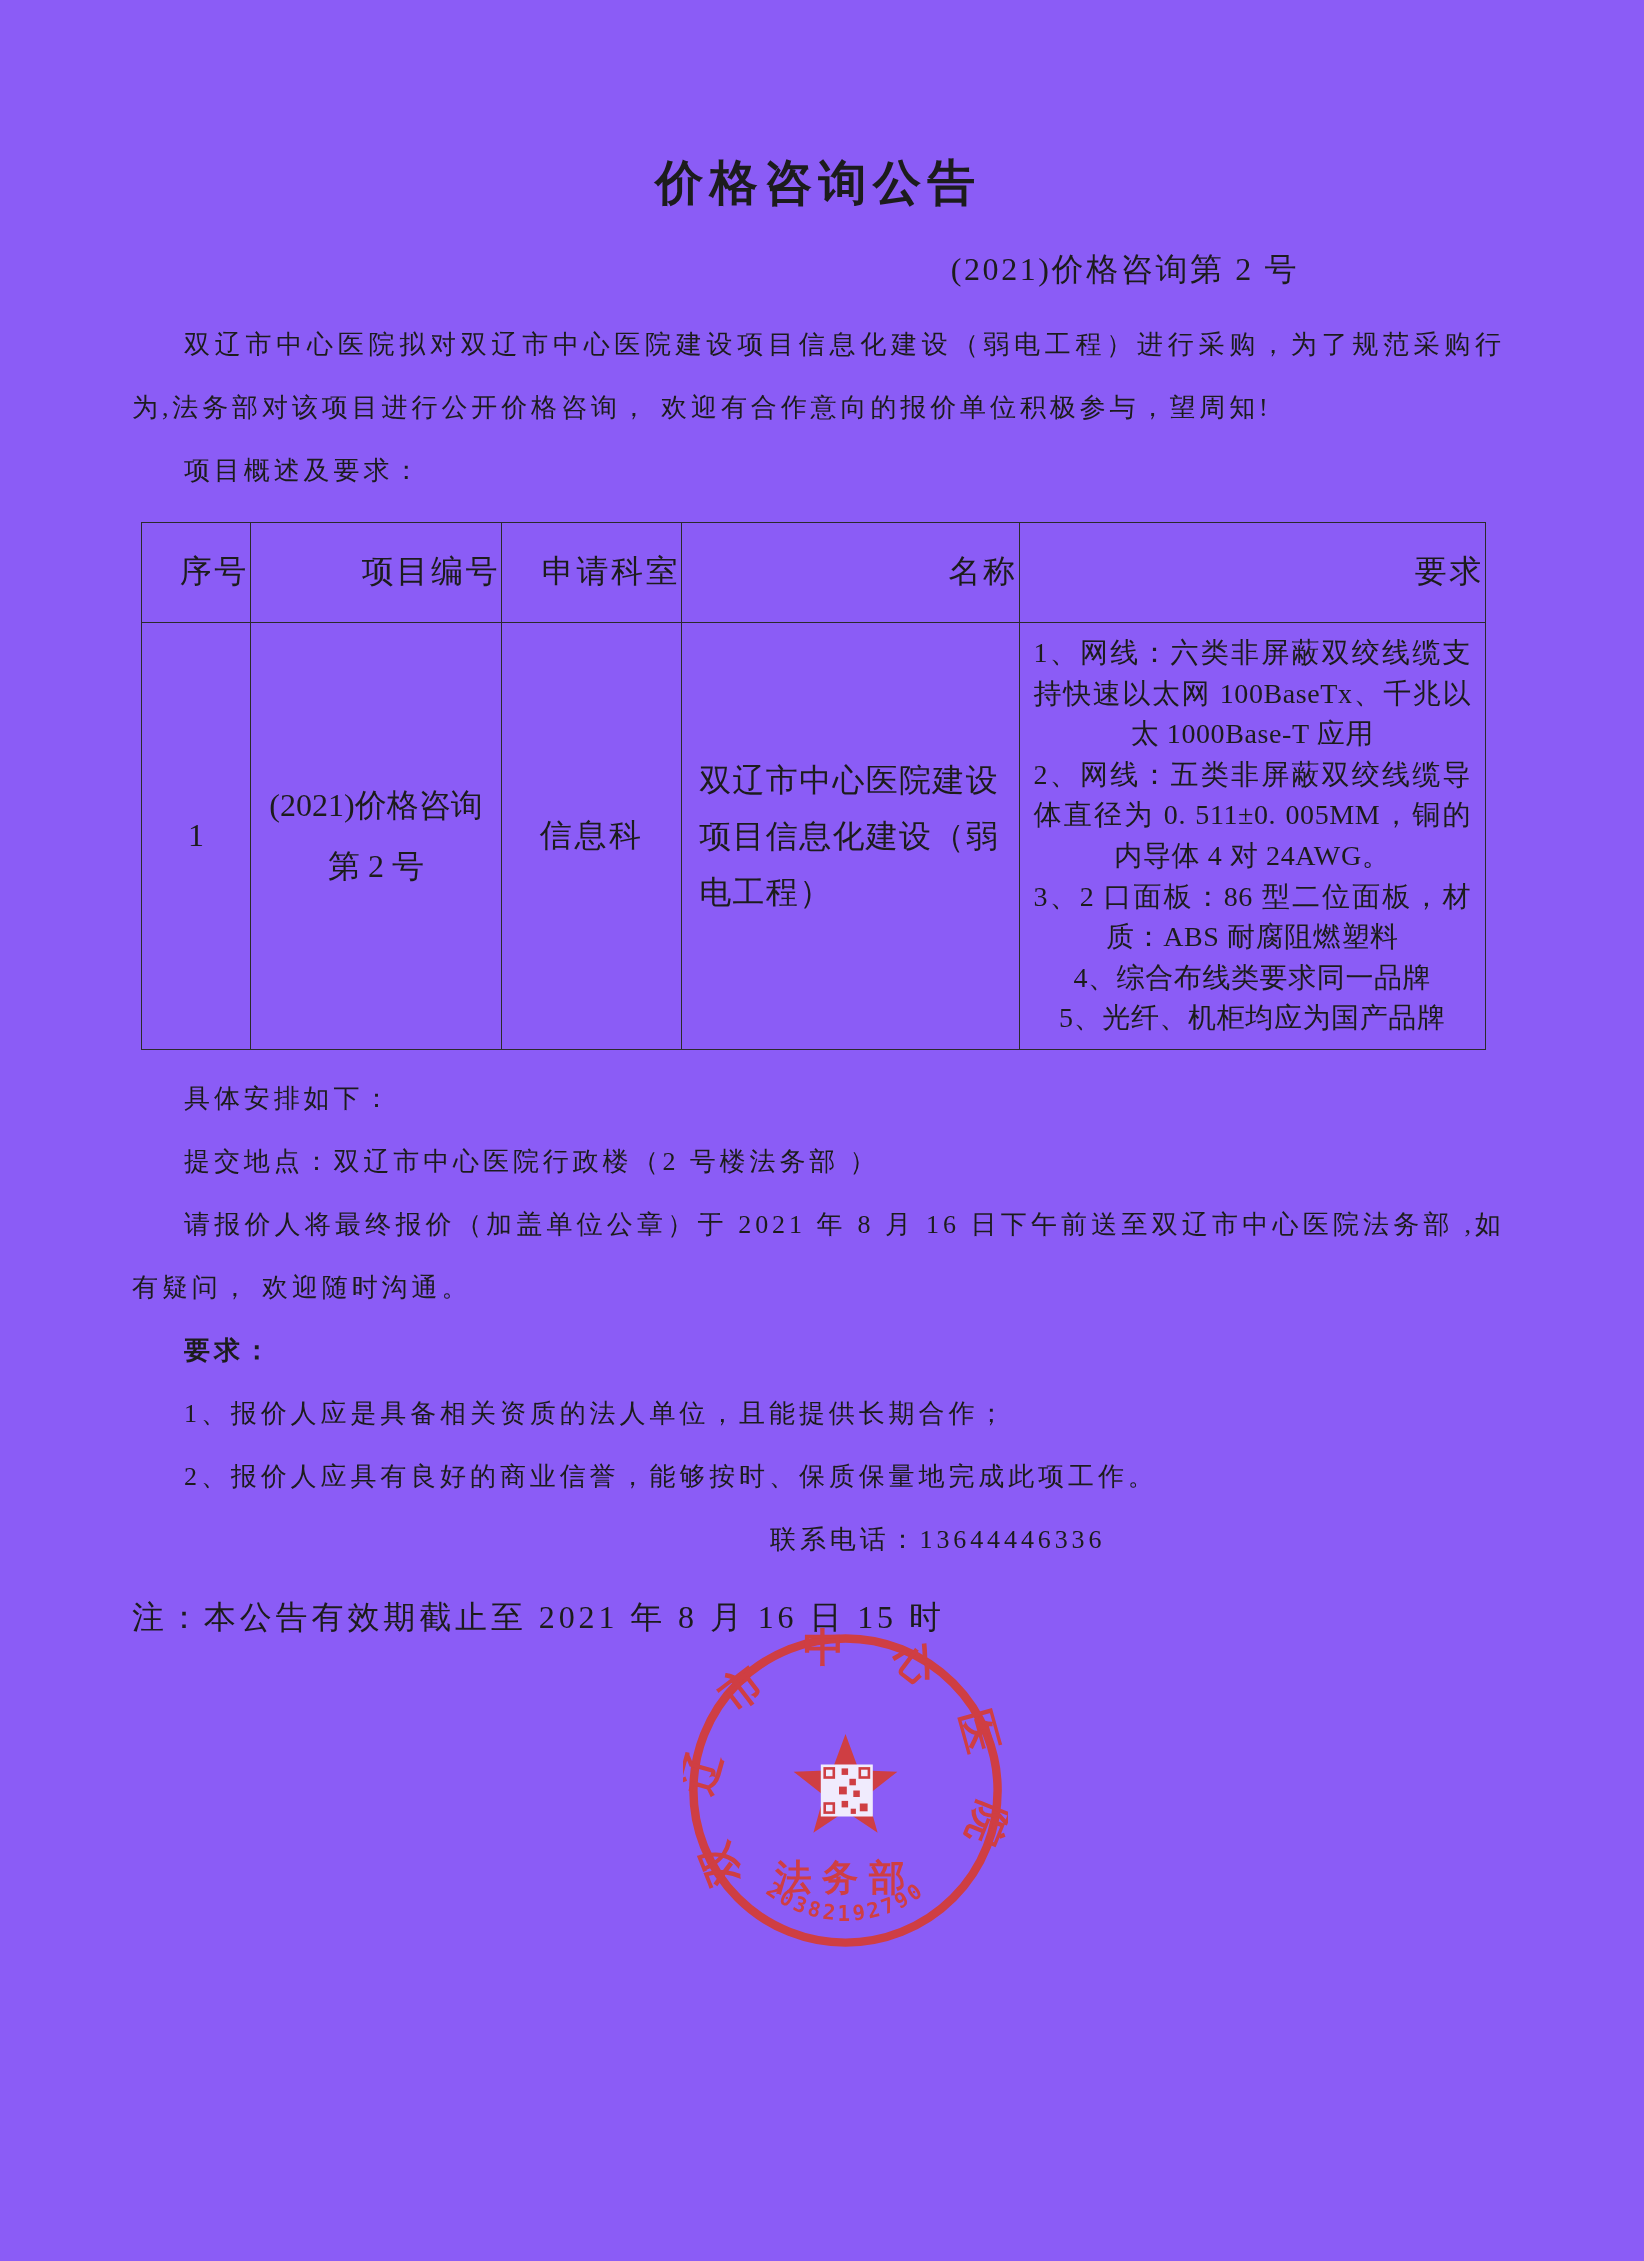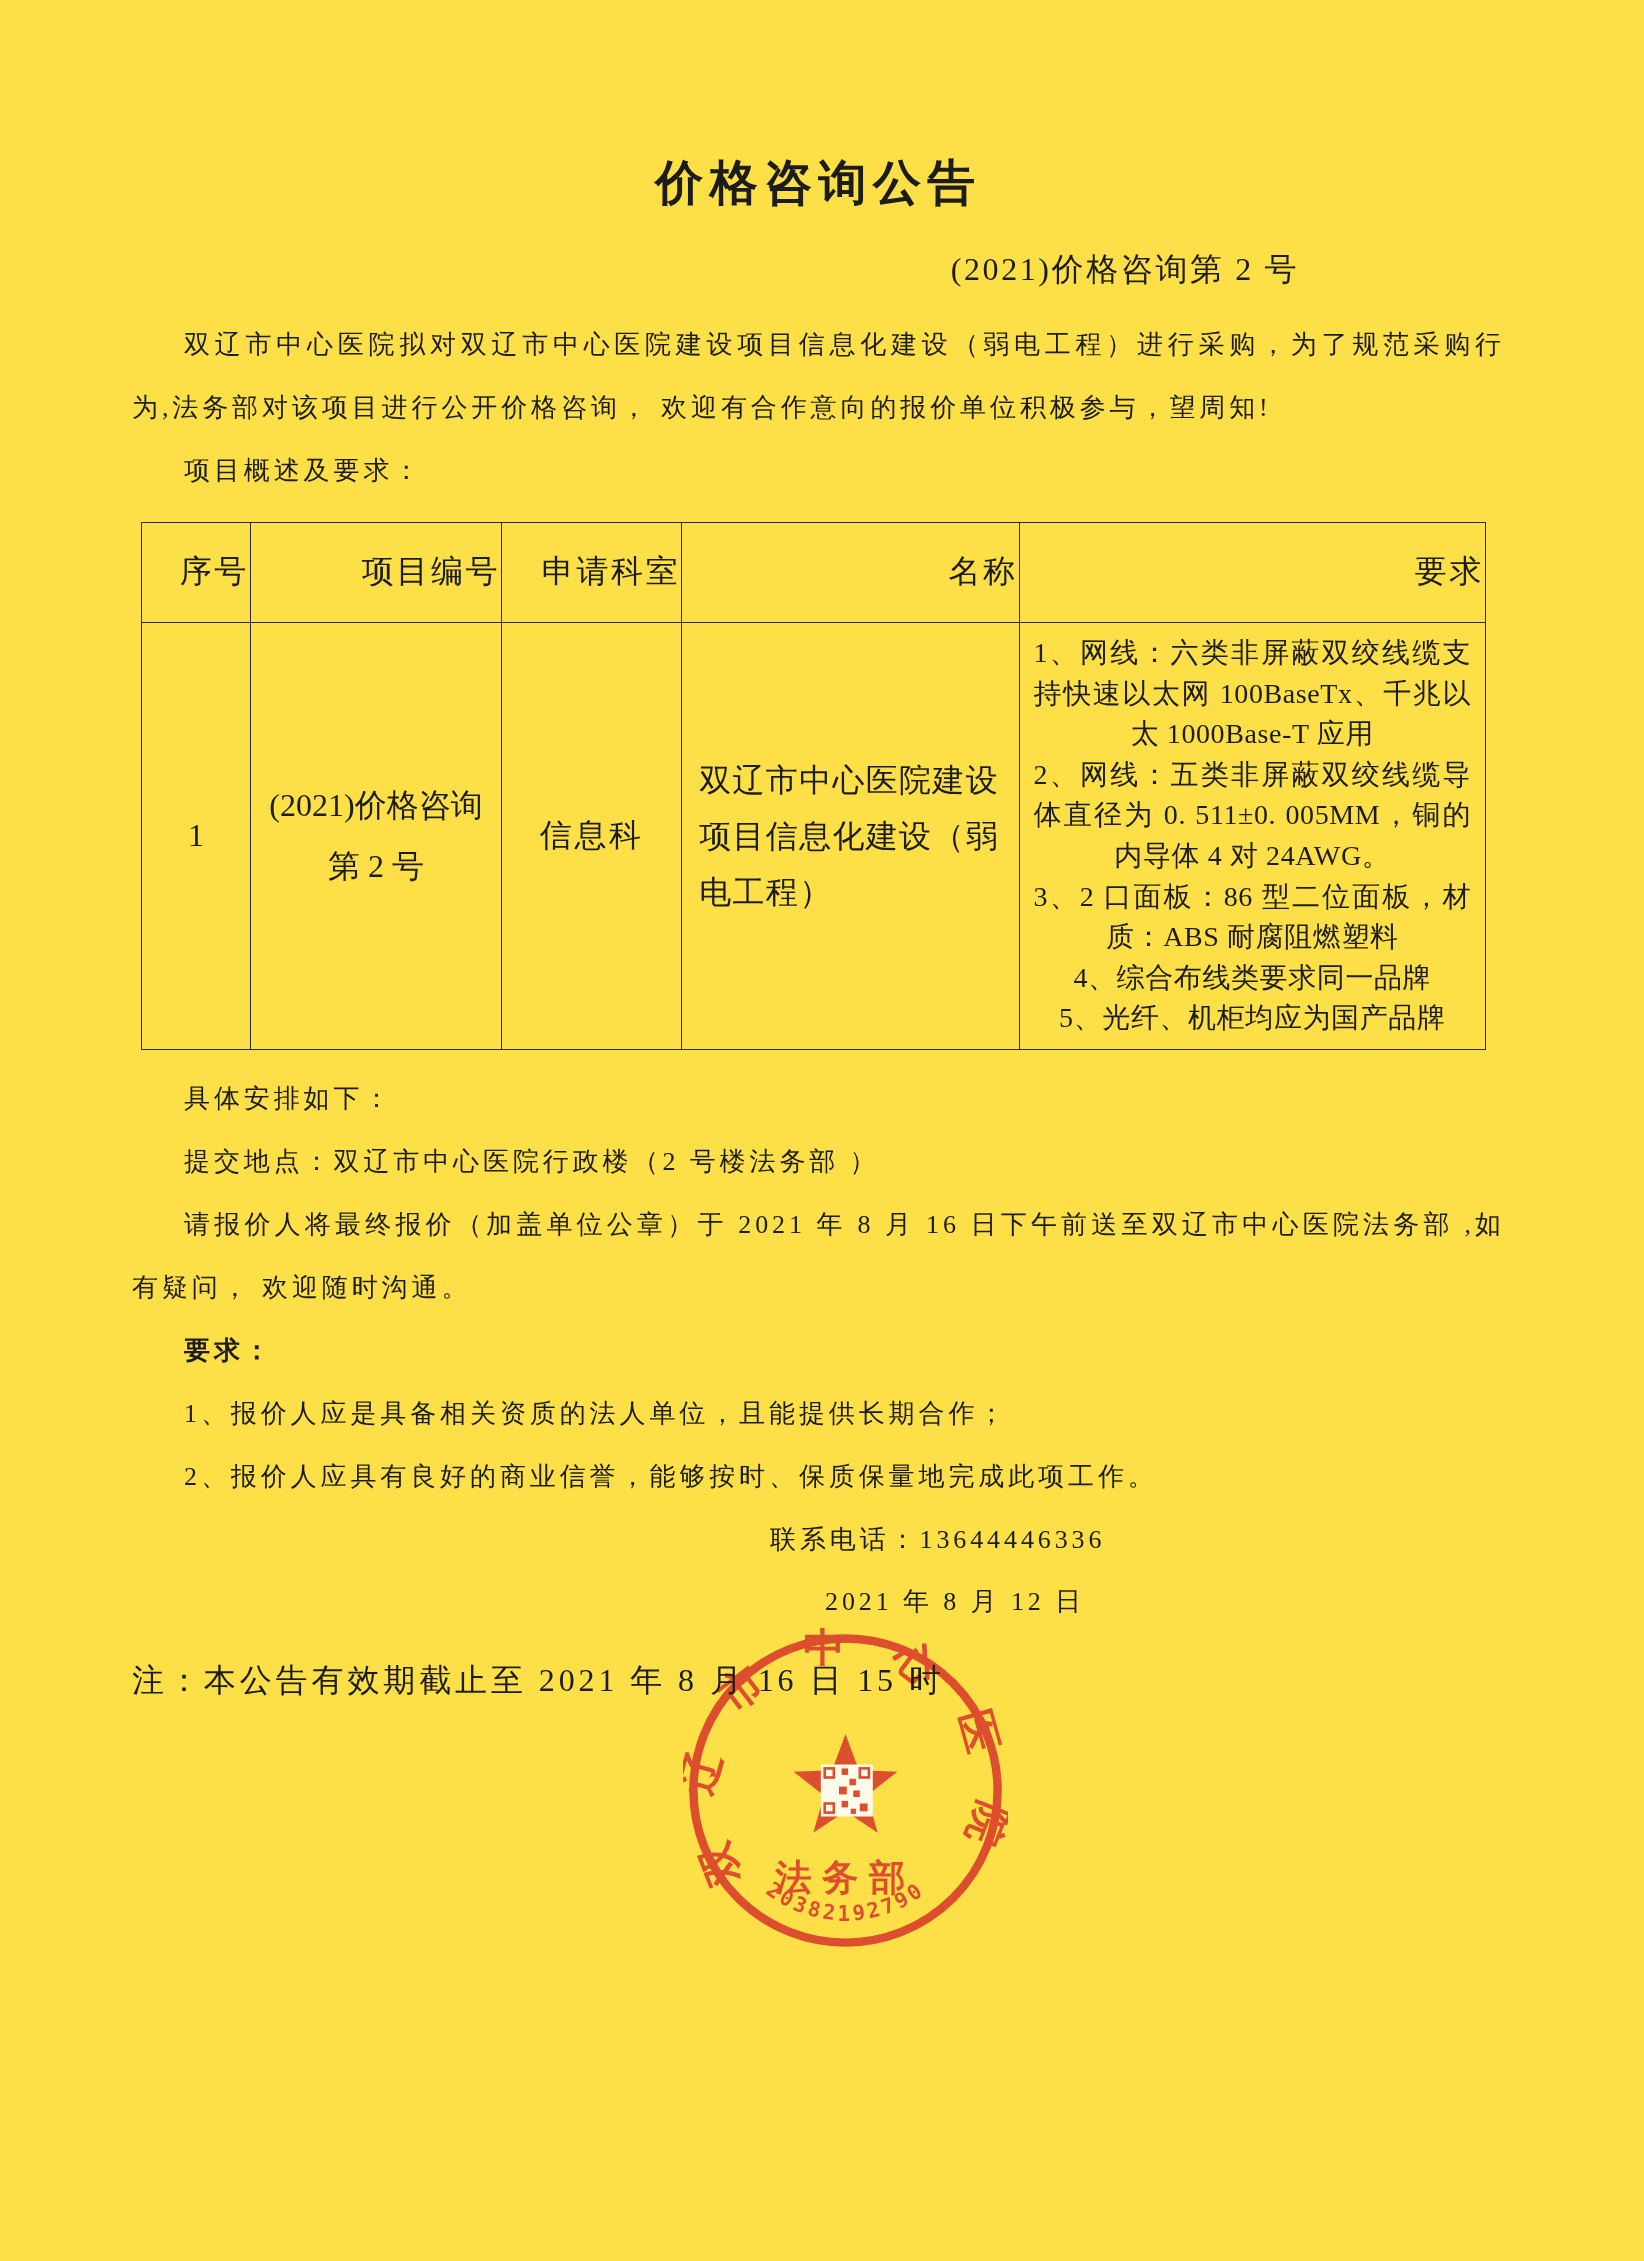--- a/index.html
+++ b/index.html
@@ -1,20 +1,20 @@
 <!DOCTYPE html>
 <html style="font-size:10.3px"><head>
 <meta charset="utf-8">
 <style>
   html,body { margin:0; padding:0; background:#9a9a9a; }
   .page {
     position:relative;
     width:1644px; height:2261px;
     margin:0 auto;
-    background:#fde047;
+    background:#8b5cf6;
     color:#1c1c1c;
     font-family:"Liberation Serif","DejaVu Serif",serif;
     overflow:hidden;
   }
   .content { position:relative; z-index:2; padding:0 139px 0 132px; }
 
   .doc-title {
     margin:151px 0 0 0;
     text-align:center;
     font-size:48px; font-weight:bold; letter-spacing:6.4px;
@@ -158,21 +158,20 @@
           <rect x="258" y="278" width="8" height="8" fill="#d93a2b"></rect>
         </g>
         <text x="250" y="403" text-anchor="middle" font-size="56" font-weight="bold" fill="#d93a2b" letter-spacing="16" font-family="Liberation Serif, DejaVu Serif, serif">法务部</text>
         <text font-size="32" font-weight="bold" fill="#d93a2b" letter-spacing="5" font-family="DejaVu Sans Mono, Liberation Mono, monospace">
           <textPath href="#arcBottom" startOffset="50%" text-anchor="middle">2203821927906</textPath>
         </text>
       </svg>
 
       <div class="contact-block">
         <p class="para">联系电话：13644446336</p>
-        <p class="para issue-date">2021 年 8 月 12 日</p>
       </div>
 
       <p class="para validity-note">注：本公告有效期截止至 2021 年 8 月 16 日 15 时</p>
     </div>
 
   </div>
 </div>
 
 
 </body></html>

